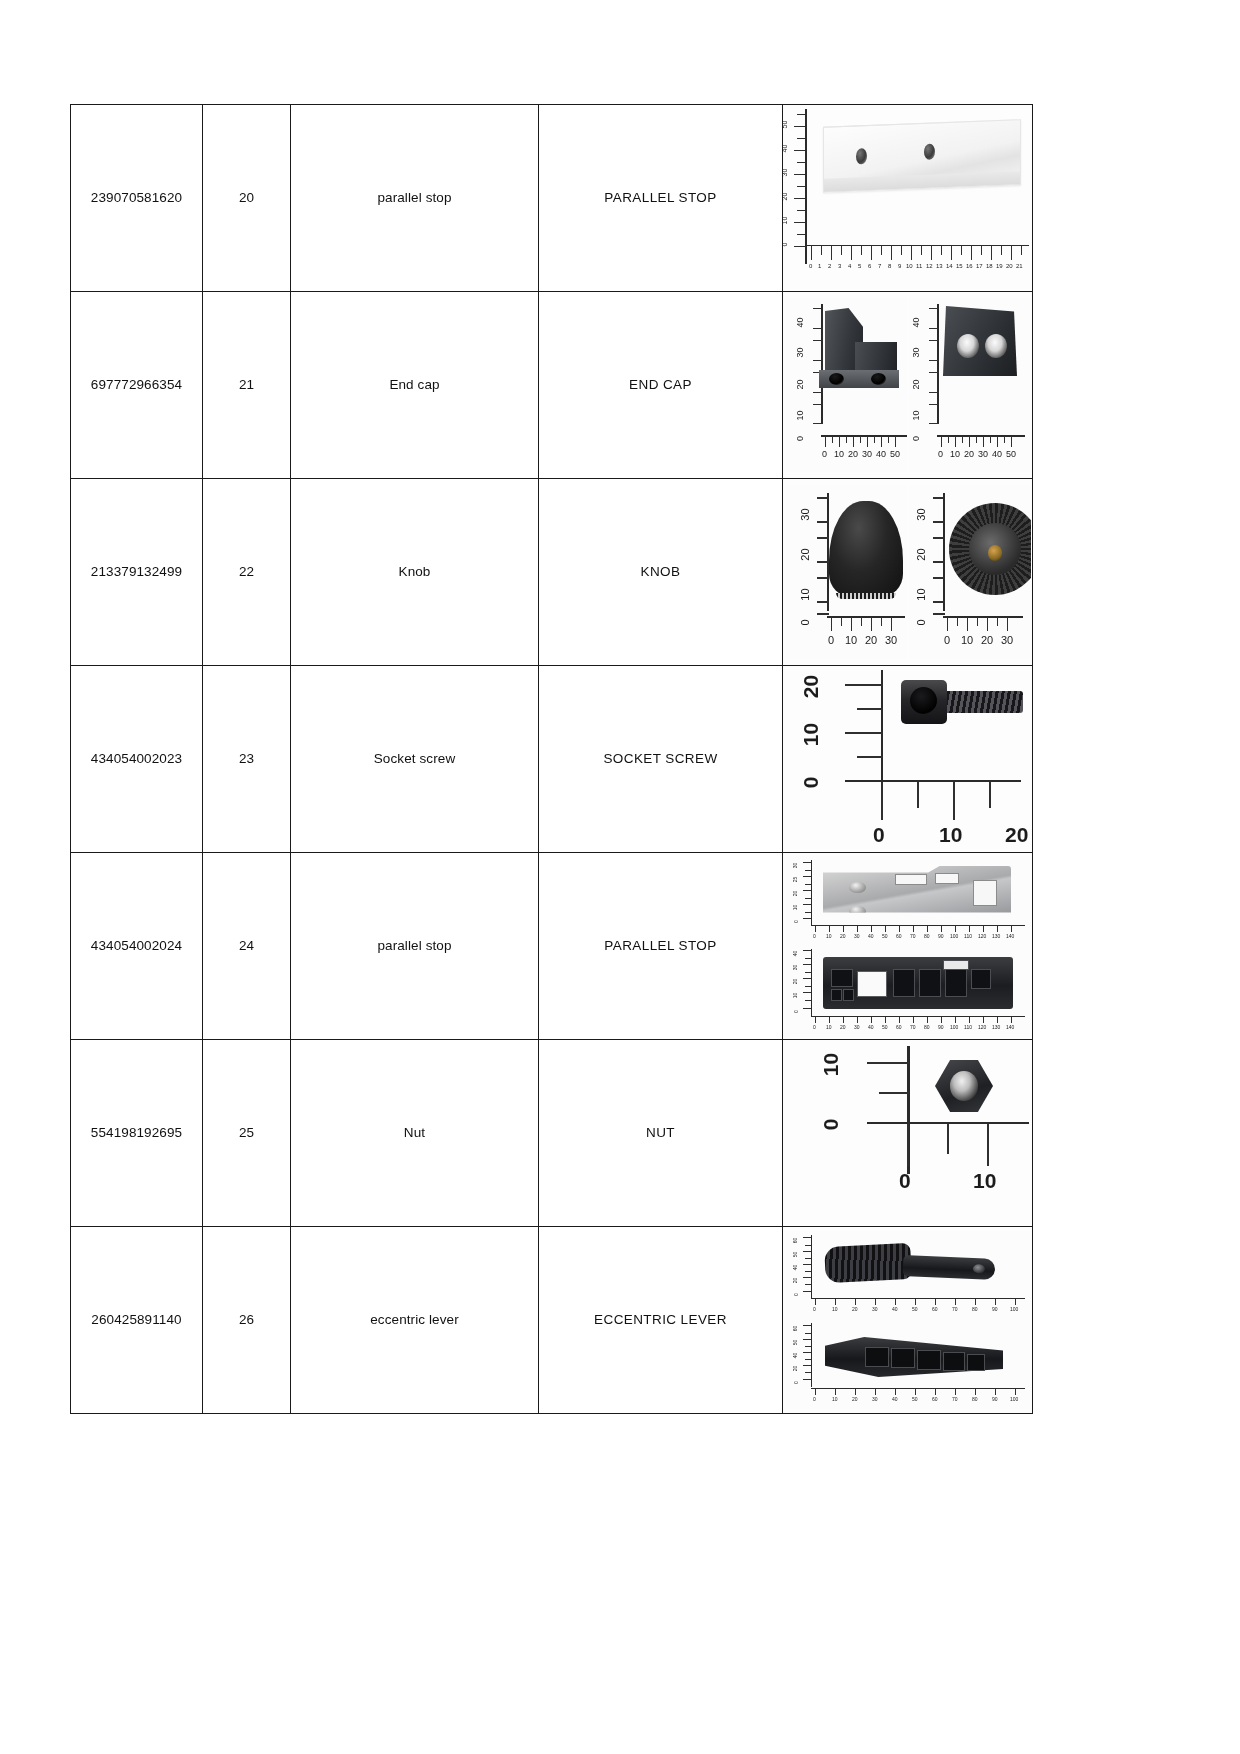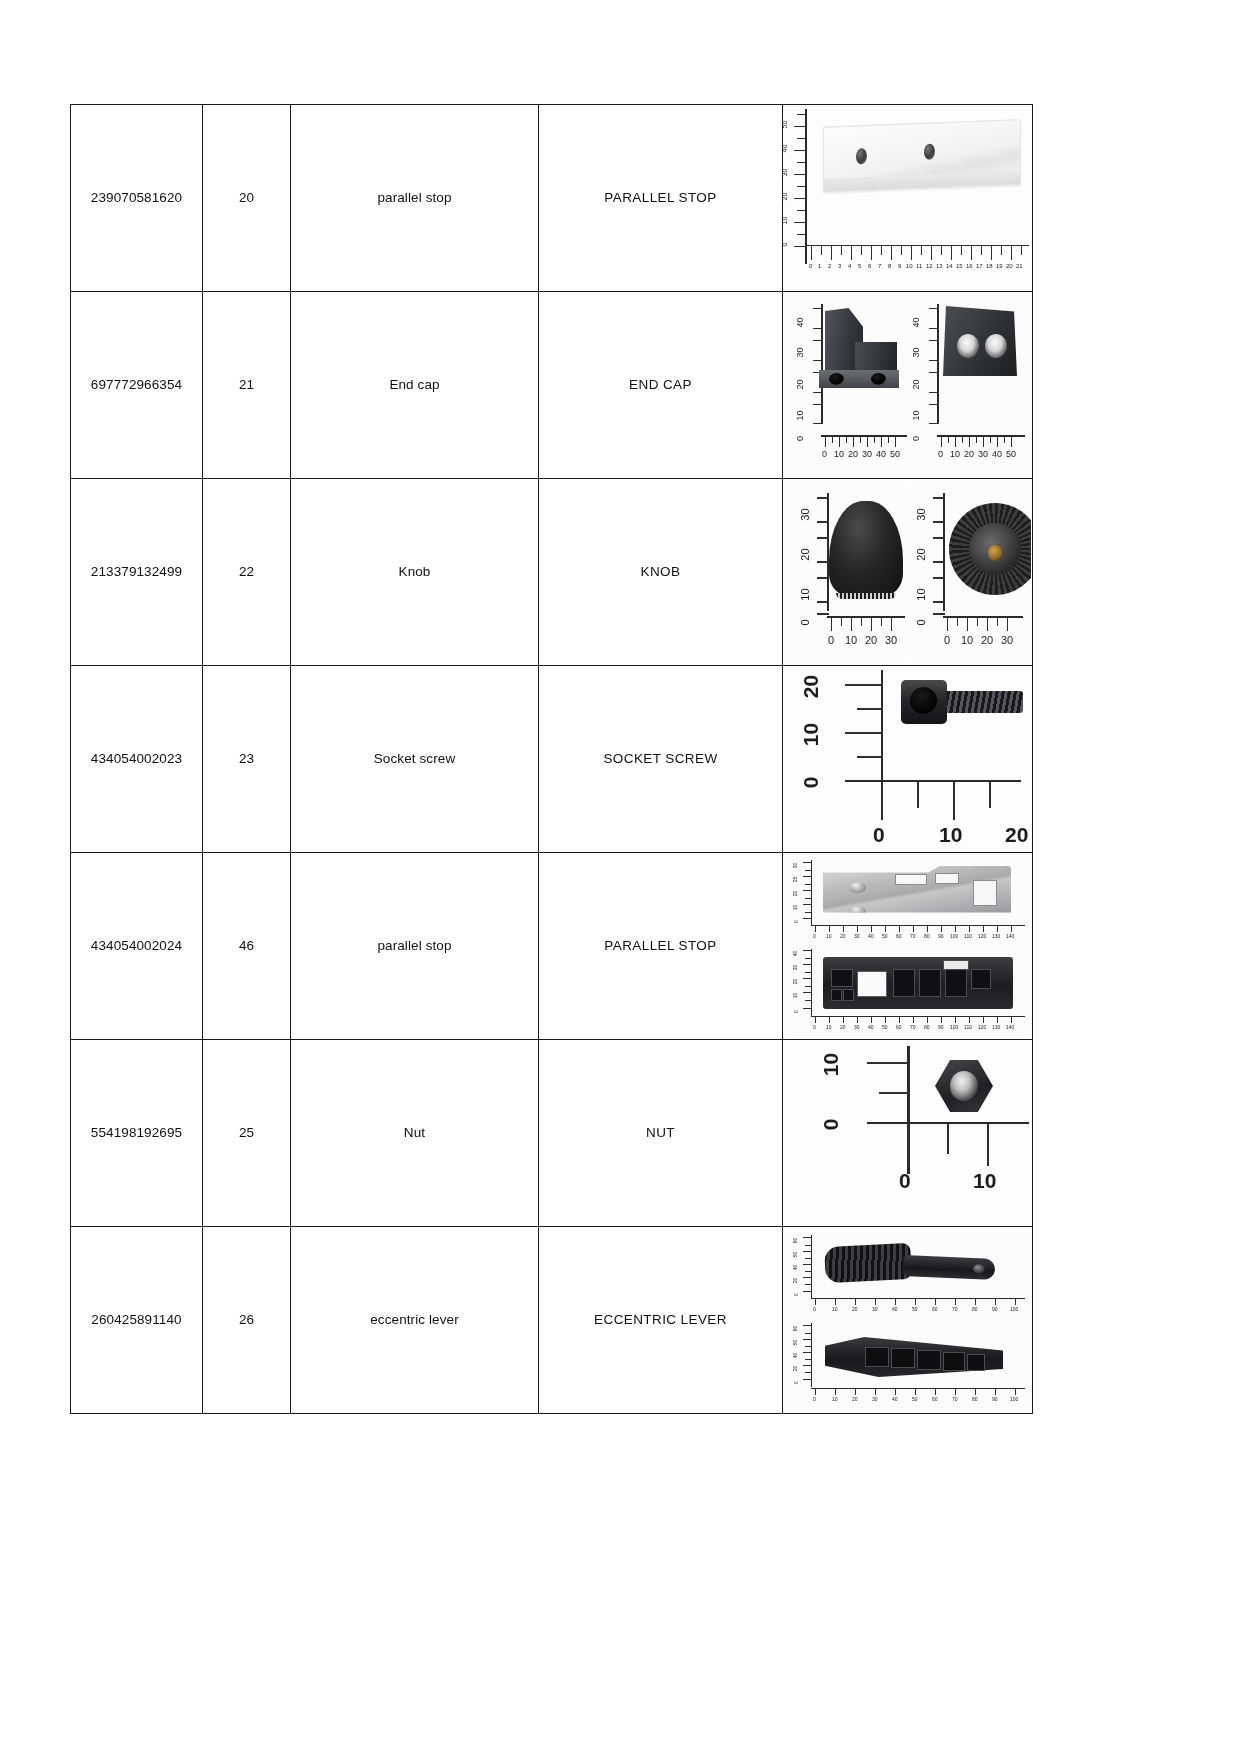--- a/index.html
+++ b/index.html
@@ -619,21 +619,21 @@
             </div>
           </div>
         </td>
       </tr>
 
       <tr>
         <td>
           <span class="code-txt">434054002024</span>
         </td>
         <td>
-          <span class="pos-txt">46</span>
+          <span class="pos-txt">24</span>
         </td>
         <td>
           <span class="name-txt">parallel stop</span>
         </td>
         <td>
           <span class="caps-txt">PARALLEL STOP</span>
         </td>
         <td class="img-cell">
           <div class="photo">
 

